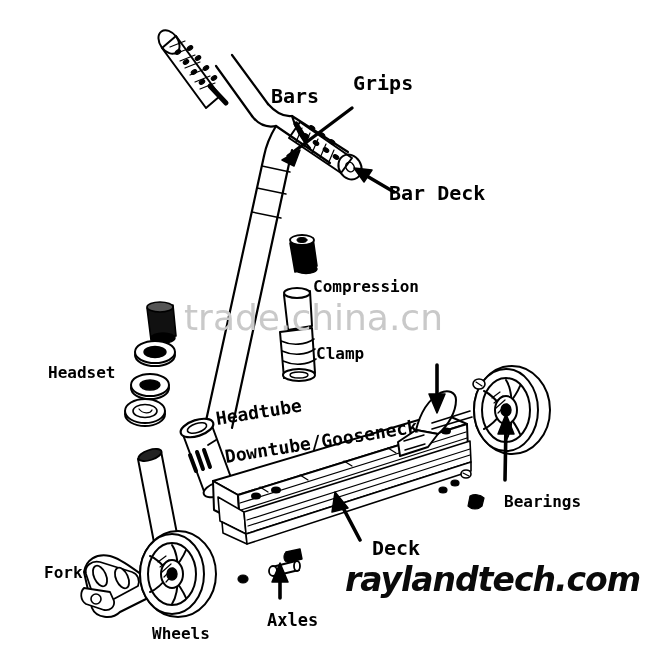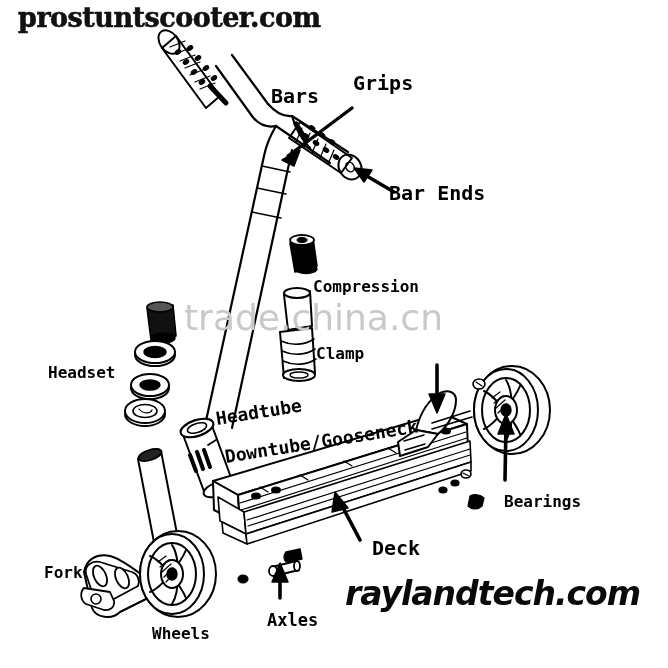--- a/index.html
+++ b/index.html
@@ -33,21 +33,20 @@
     position: absolute;
     left: 345px;
     top: 560px;
     font-family: "DejaVu Sans", sans-serif;
     font-style: italic;
     font-weight: bold;
     font-size: 33px;
     letter-spacing: -1px;
     color: #0a0a0a;
     white-space: nowrap;
-    margin-top: 14px;
   }
   .wm-center {
     position: absolute;
     left: 184px;
     top: 297px;
     font-family: "DejaVu Sans", sans-serif;
     font-size: 36px;
     font-weight: 400;
     color: #c9c9c9;
     white-space: nowrap;
@@ -346,21 +345,21 @@
         <path d="M432 429 L472 417" stroke="#000" stroke-width="1.6" fill="none"></path>
 
       </g>
     </svg>
   </div>
 
   <div class="lbl sz20" style="left:271px; top:86px;">Bars</div>
 
   <div class="lbl sz20" style="left:353px; top:73px;">Grips</div>
 
-  <div class="lbl sz20" style="left:389px; top:183px;">Bar Ends</div>
+  <div class="lbl sz20" style="left:389px; top:183px;">Bar Deck</div>
 
   <div class="lbl sz19" style="left:313px; top:259px;">Compression</div>
 
   <div class="lbl sz19" style="left:316px; top:326px;">Clamp</div>
 
   <div class="lbl sz19" style="left:48px; top:345px;">Headset</div>
 
   <div class="lbl sz18 rot" style="left:216px; top:410px;">Headtube</div>
 
   <div class="lbl sz18 rot" style="left:225px; top:448px;">Downtube/Gooseneck</div>
@@ -370,17 +369,16 @@
   <div class="lbl sz20" style="left:343px; top:538px;margin-left:29px;">Deck</div>
 
   <div class="lbl sz19" style="left:44px; top:545px;">Fork</div>
 
   <div class="lbl sz19" style="left:152px; top:606px;">Wheels</div>
 
   <div class="lbl sz17" style="left:267px; top:612px;">Axles</div>
 
   <div class="wm-center">trade.china.cn</div>
 
-  <div class="wm-top">prostuntscooter.com</div>
 
   <div class="wm-bottom">raylandtech.com</div>
 
 </div>
 
 </body></html>

